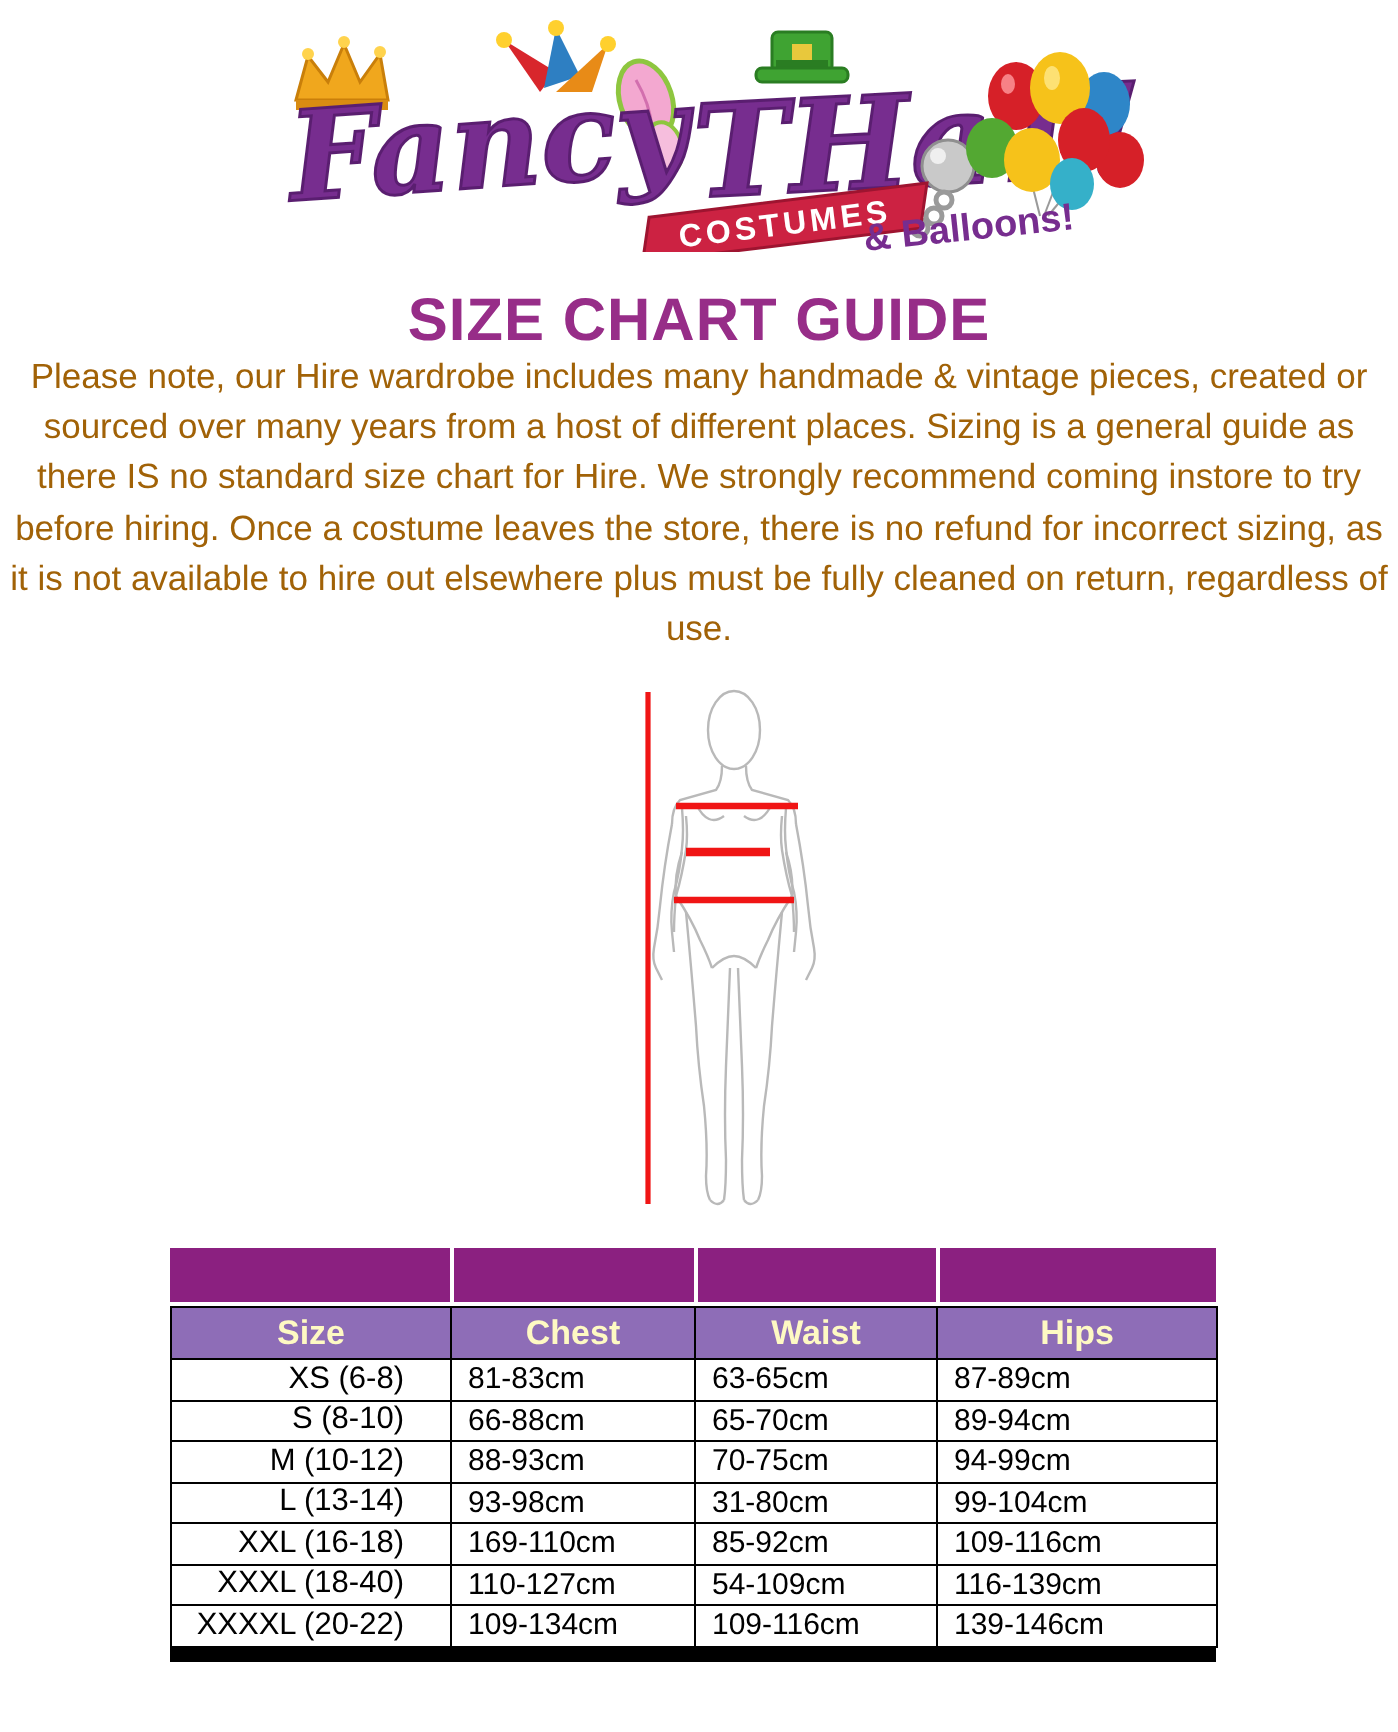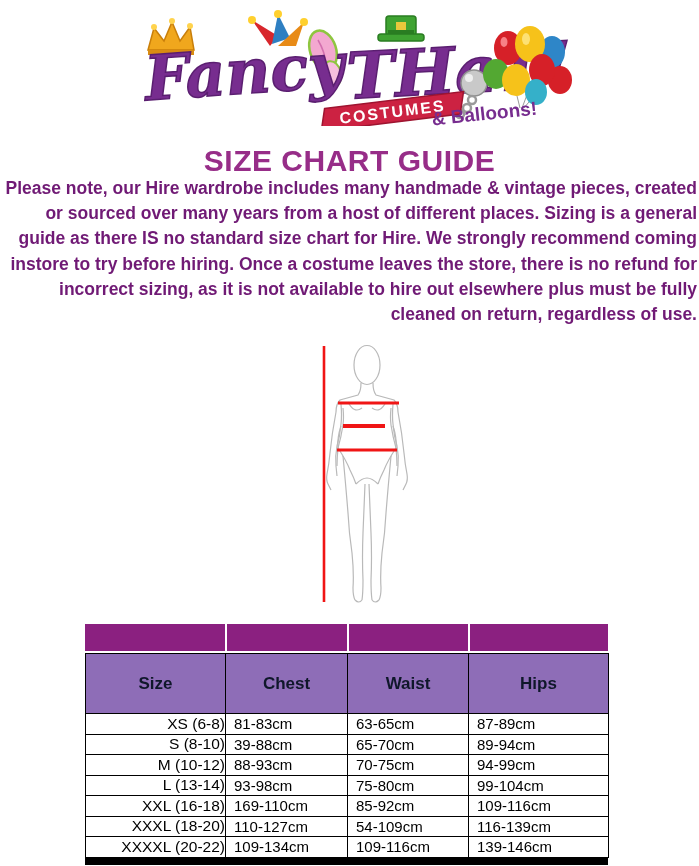--- a/index.html
+++ b/index.html
@@ -9,41 +9,41 @@
   
   .logo-wrap{position:absolute;left:50%;top:8px;transform:translateX(-50%);
              width:460px;height:118px;}
   .logo-wrap svg{display:block;}
 
   
   .page-title{position:absolute;left:0;top:144px;width:699px;text-align:center;
               font-size:30px;font-weight:bold;letter-spacing:.5px;color:#972d88;}
 
   
-  .intro{position:absolute;left:2px;top:176px;width:695px;text-align:right;
-         font-size:17.5px;line-height:25.2px;color:#701a75;font-weight:bold;}
+  .intro{position:absolute;left:2px;top:176px;width:695px;text-align:center;
+         font-size:17.5px;line-height:25.2px;color:#a16207;}
 
   
   .figure{position:absolute;left:310px;top:338px;width:112px;height:272px;}
 
   
   .table-wrap{position:absolute;left:85px;top:624px;width:523px;}
   .band-row{display:flex;height:27px;margin-bottom:2px;}
   .band-cell{background:#8b2080;height:27px;box-sizing:border-box;}
   .band-cell + .band-cell{margin-left:2px;}
   .bc-0{width:140px;} .bc-1{width:120px;} .bc-2{width:119px;} .bc-3{width:138px;}
 
   table.size-table{border-collapse:collapse;width:523px;table-layout:fixed;}
   table.size-table col.c0{width:140px;} table.size-table col.c1{width:122px;}
   table.size-table col.c2{width:121px;} table.size-table col.c3{width:140px;}
-  table.size-table th{background:#8e6db7;color:#0f172a;font-weight:bold;font-size:17px;
-      height:25px;text-align:center;border:1.5px solid #000;padding:17px;}
+  table.size-table th{background:#8e6db7;color:#fef9c3;font-weight:bold;font-size:17px;
+      height:25px;text-align:center;border:1.5px solid #000;padding:0;}
   table.size-table td{border:1.5px solid #000;height:19.5px;font-size:15px;
       padding:0 8px;vertical-align:middle;background:#fff;white-space:nowrap;}
-  table.size-table td.size-col{text-align:right;padding-right:0;font-size:15.5px;}
+  table.size-table td.size-col{text-align:right;padding-right:23px;font-size:15.5px;}
   .bottom-bar{width:523px;height:7px;background:#000;}
 </style>
 </head>
 <body>
 
 <div class="logo-wrap">
   <svg width="460" height="118" viewBox="0 0 460 118">
 
     <g>
       <polygon points="28,42 34,20 44,33 52,14 60,33 70,19 74,42" fill="#f0a71d" stroke="#c97f0a" stroke-width="1.5"></polygon>
@@ -178,44 +178,44 @@
     </thead>
     <tbody>
       <tr>
         <td class="size-col">XS (6-8)</td>
         <td>81-83cm</td>
         <td>63-65cm</td>
         <td>87-89cm</td>
       </tr>
       <tr>
         <td class="size-col">S (8-10)</td>
-        <td>39-88cm</td>
+        <td>66-88cm</td>
         <td>65-70cm</td>
         <td>89-94cm</td>
       </tr>
       <tr>
         <td class="size-col">M (10-12)</td>
         <td>88-93cm</td>
         <td>70-75cm</td>
         <td>94-99cm</td>
       </tr>
       <tr>
         <td class="size-col">L (13-14)</td>
         <td>93-98cm</td>
-        <td>75-80cm</td>
+        <td>31-80cm</td>
         <td>99-104cm</td>
       </tr>
       <tr>
         <td class="size-col">XXL (16-18)</td>
         <td>169-110cm</td>
         <td>85-92cm</td>
         <td>109-116cm</td>
       </tr>
       <tr>
-        <td class="size-col">XXXL (18-20)</td>
+        <td class="size-col">XXXL (18-40)</td>
         <td>110-127cm</td>
         <td>54-109cm</td>
         <td>116-139cm</td>
       </tr>
       <tr>
         <td class="size-col">XXXXL (20-22)</td>
         <td>109-134cm</td>
         <td>109-116cm</td>
         <td>139-146cm</td>
       </tr>

